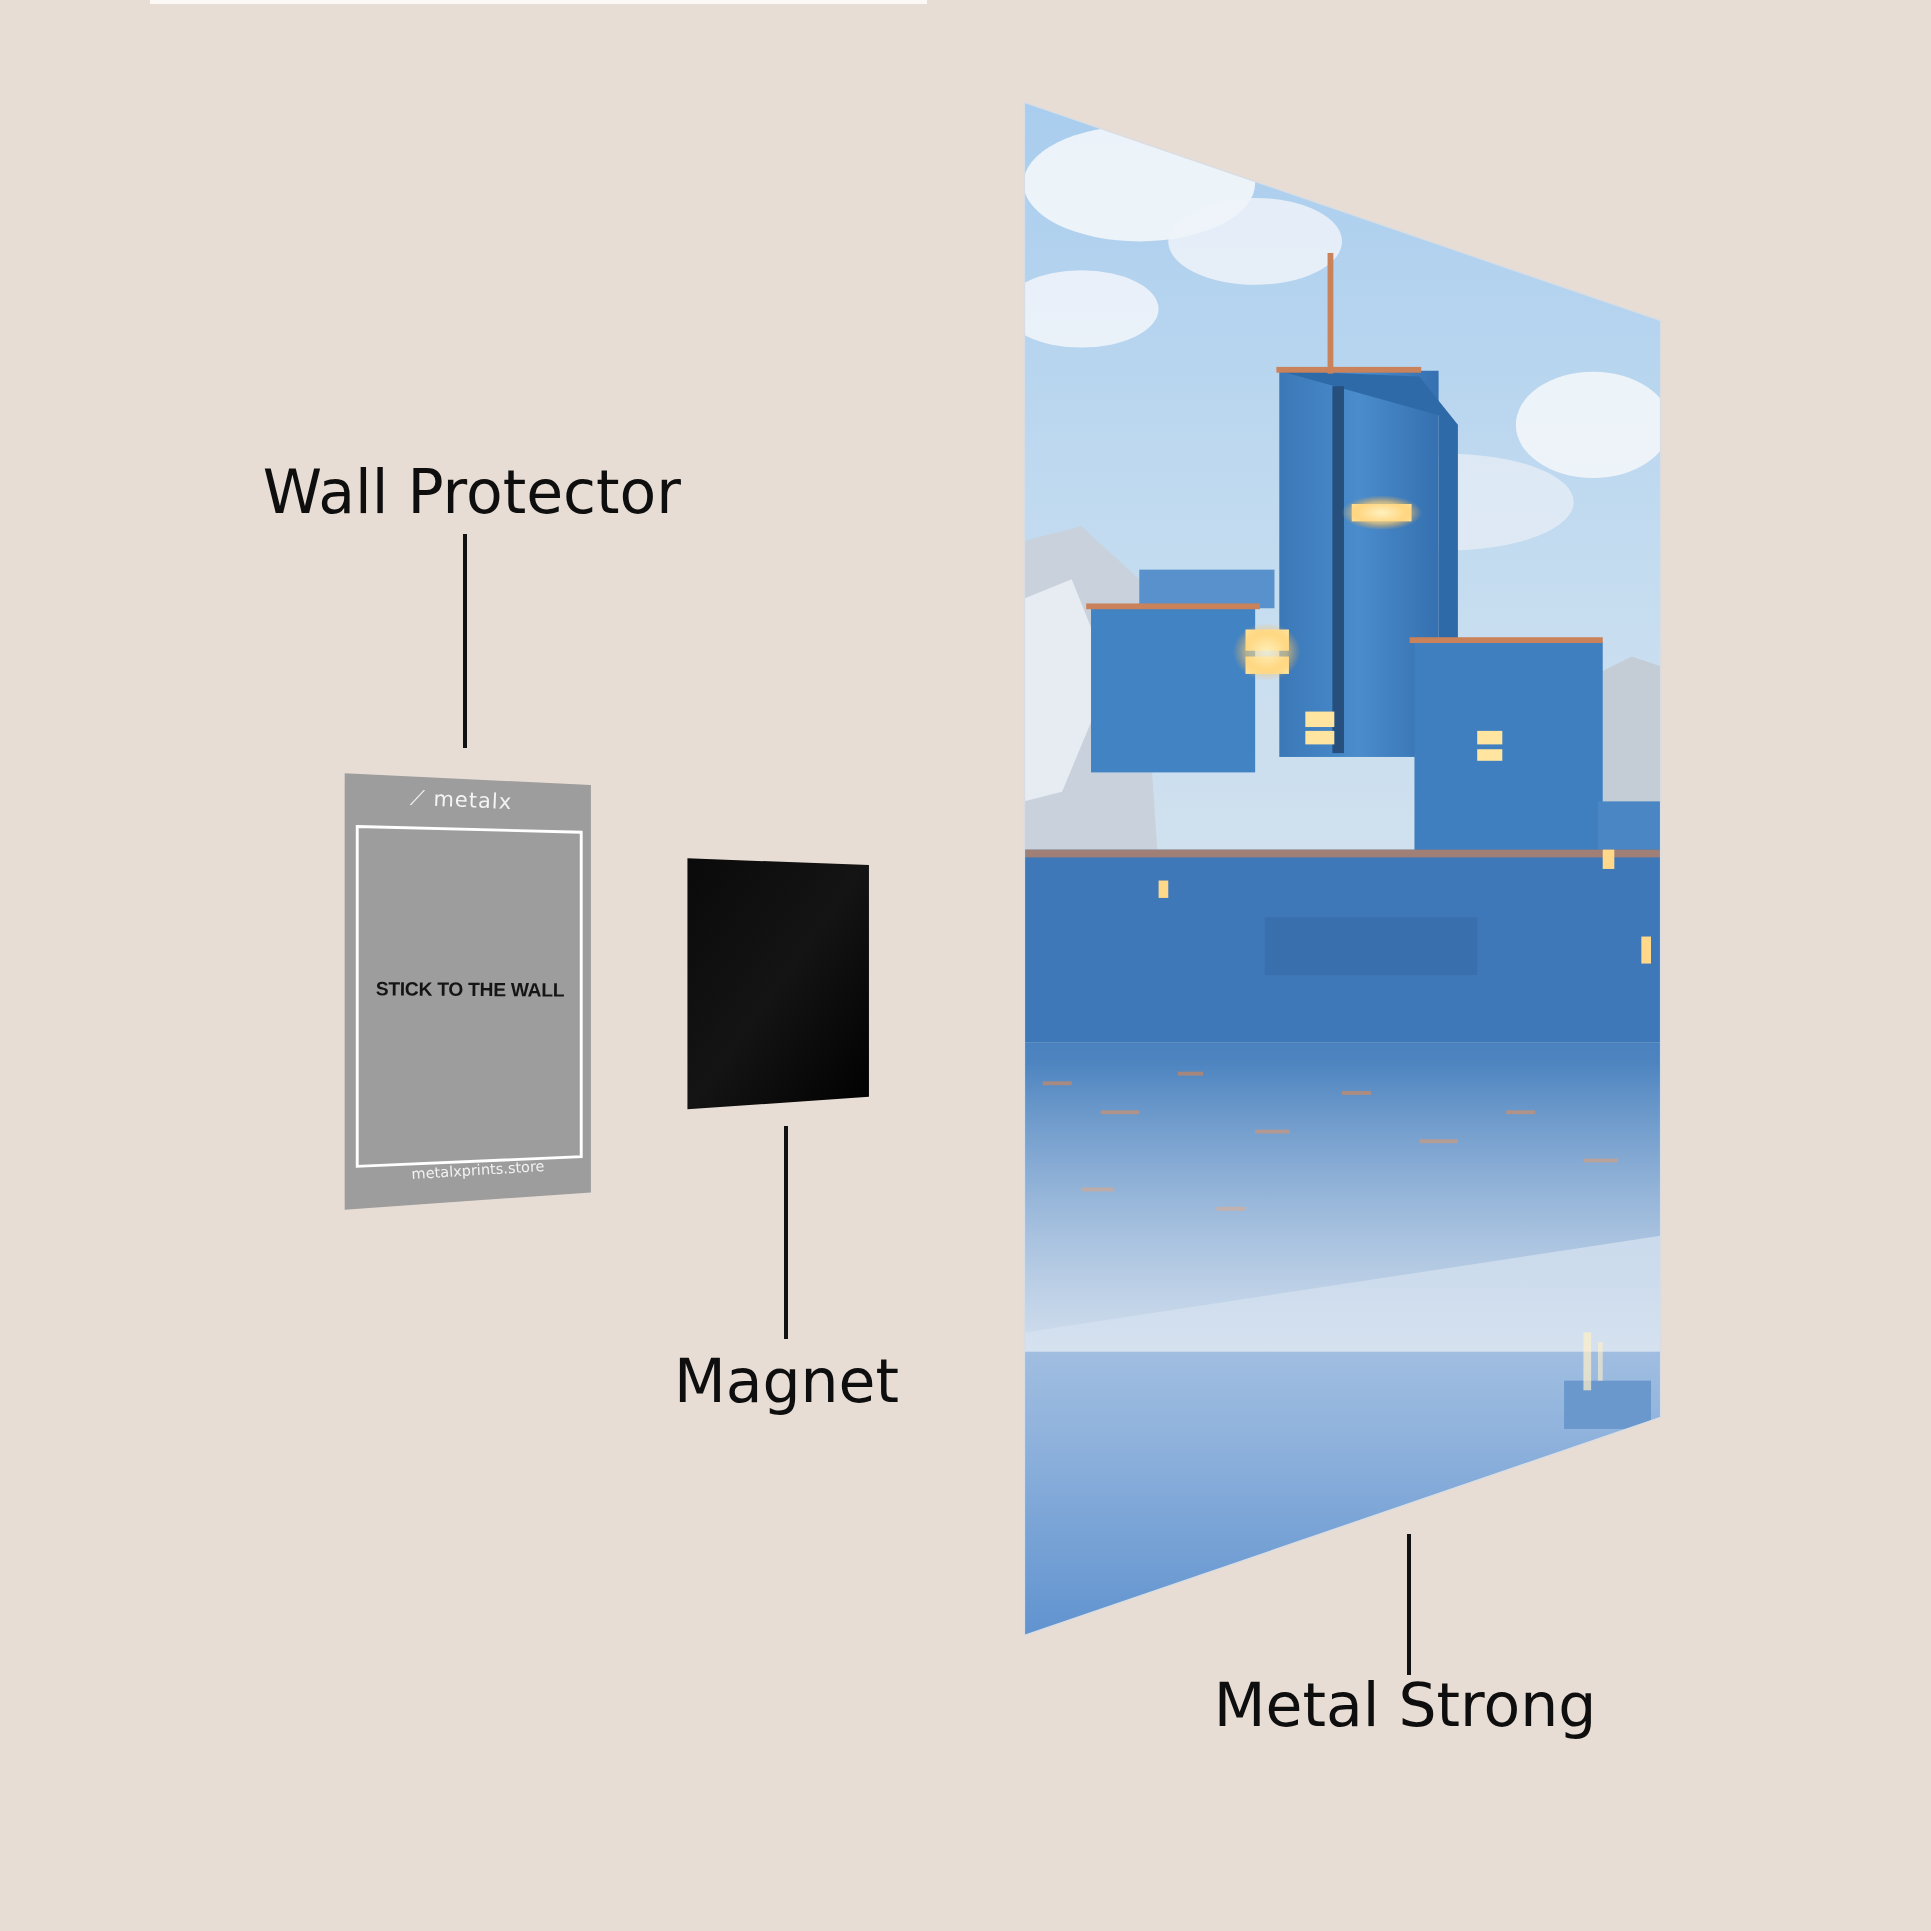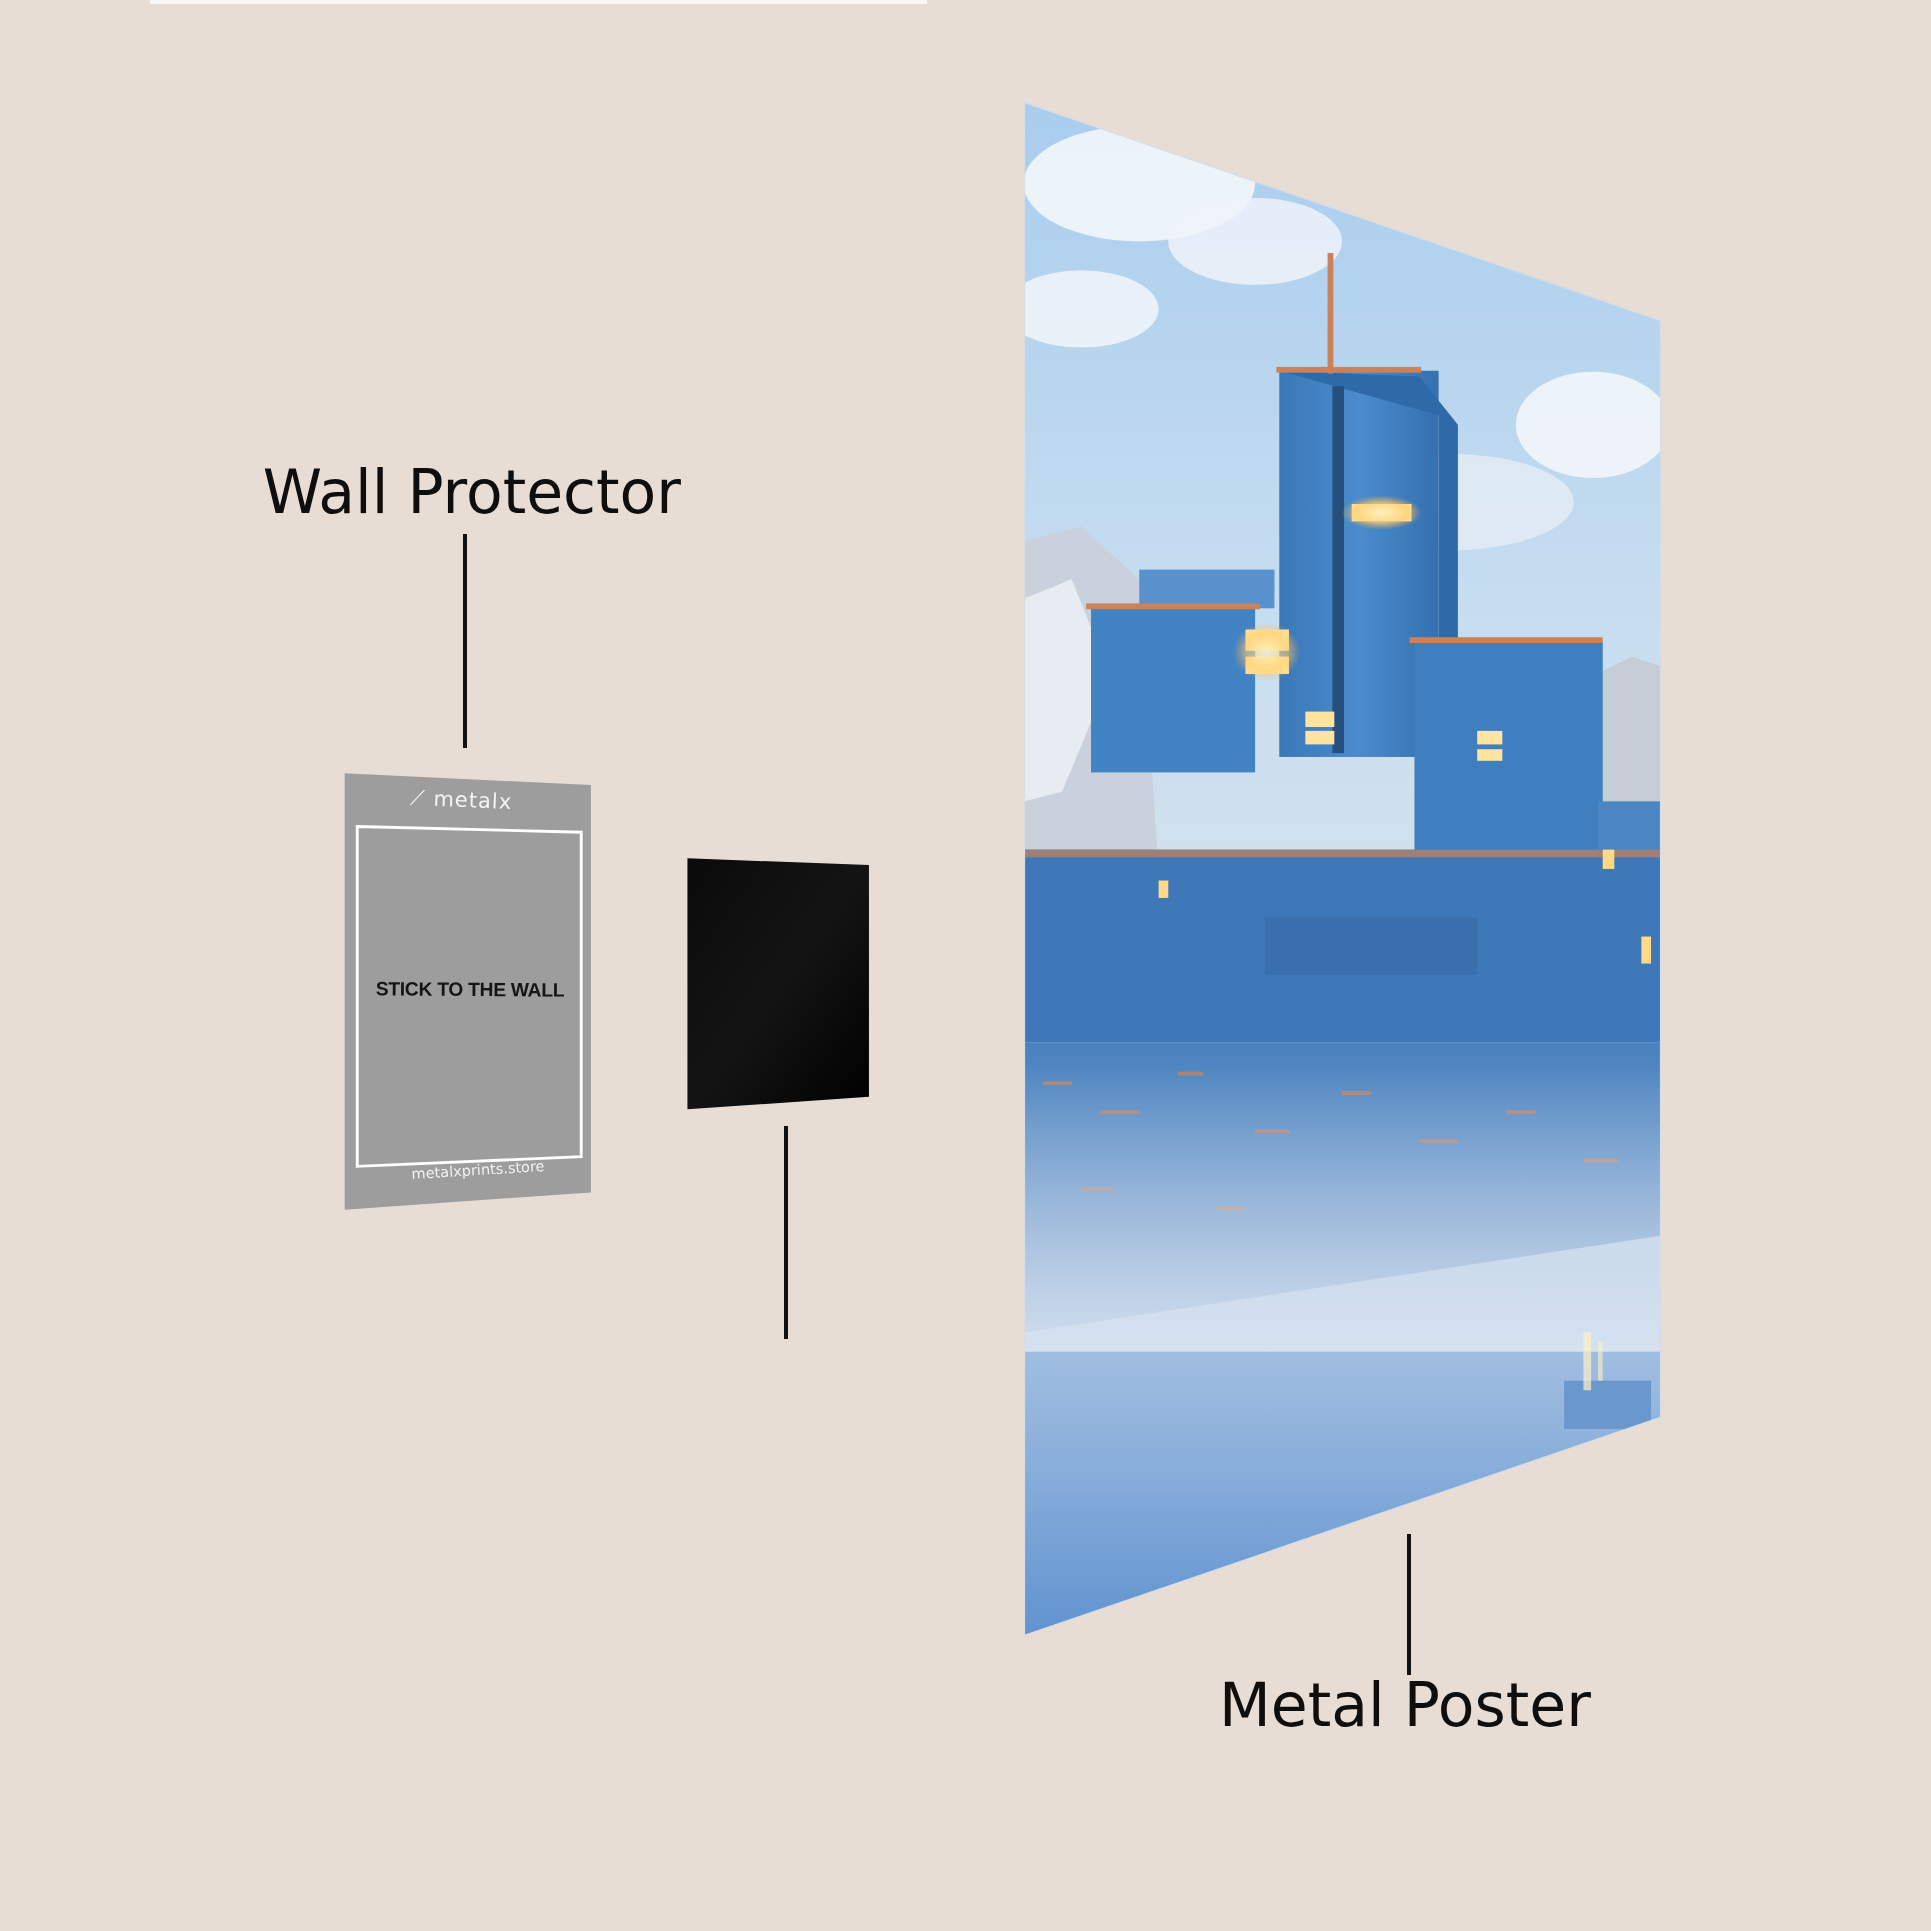--- a/index.html
+++ b/index.html
@@ -174,17 +174,18 @@
   <span class="logo-mark">⟋</span><span>metalx</span>
 </div>
 <div class="protector-text">STICK TO THE WALL</div>
 <div class="protector-url">metalxprints.store</div>
 
 <div class="label label-wall">Wall Protector</div>
 <div class="leader leader-wall"></div>
 
 <div class="leader leader-magnet"></div>
 <div class="label label-magnet">
+  <div>Magnet</div>
 </div>
 
 <div class="leader leader-poster"></div>
-<div class="label label-poster">Metal Poster</div>
+<div class="label label-poster">Metal Strong</div>
 
 
 </body></html>

